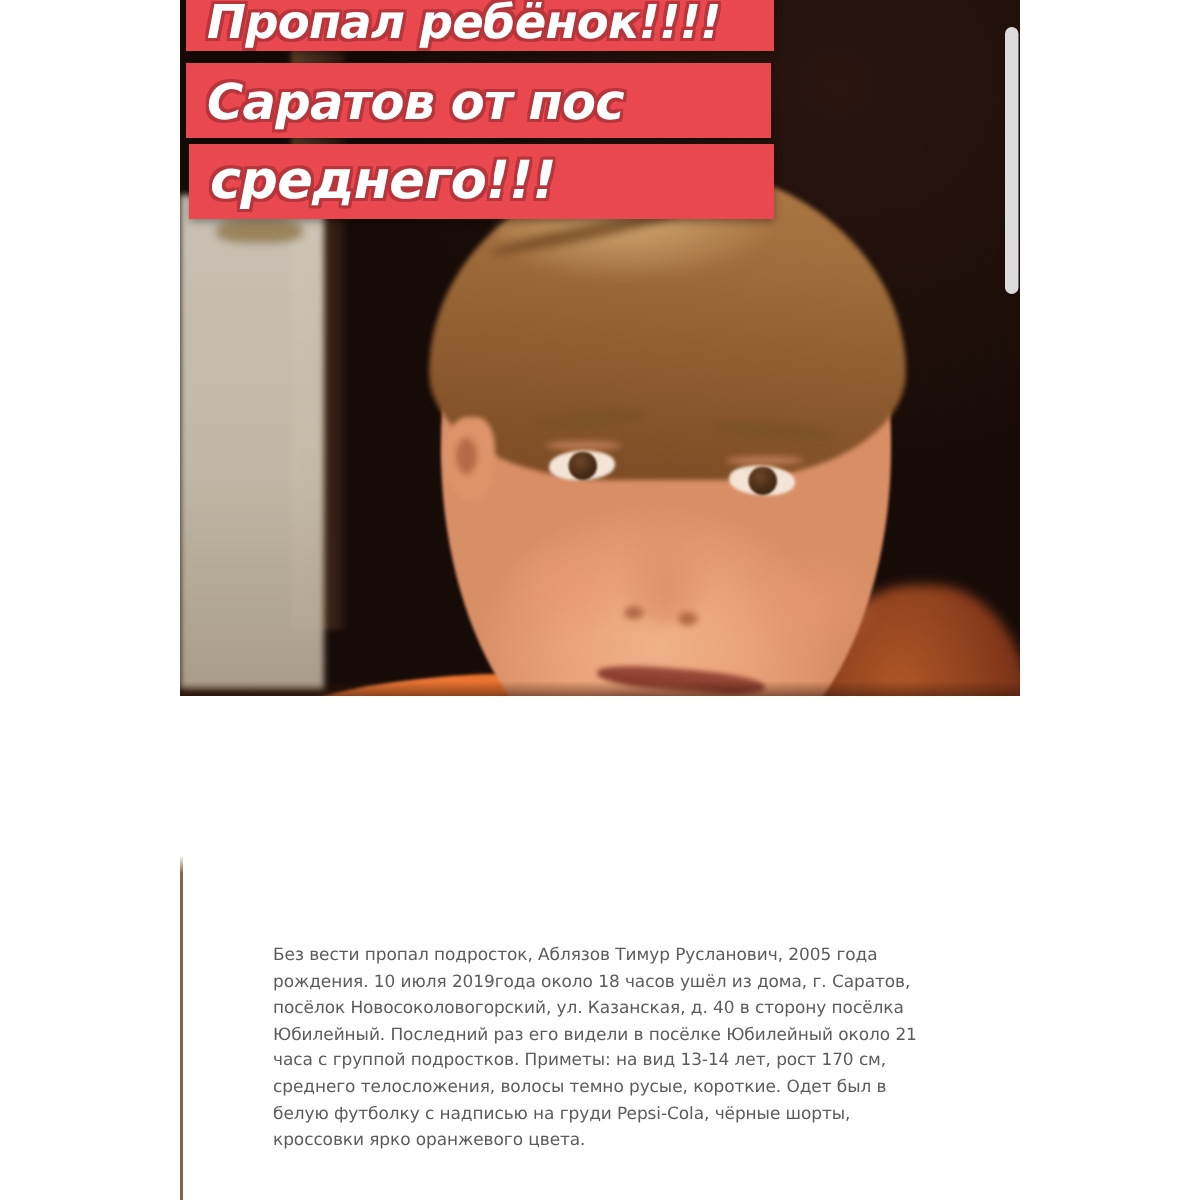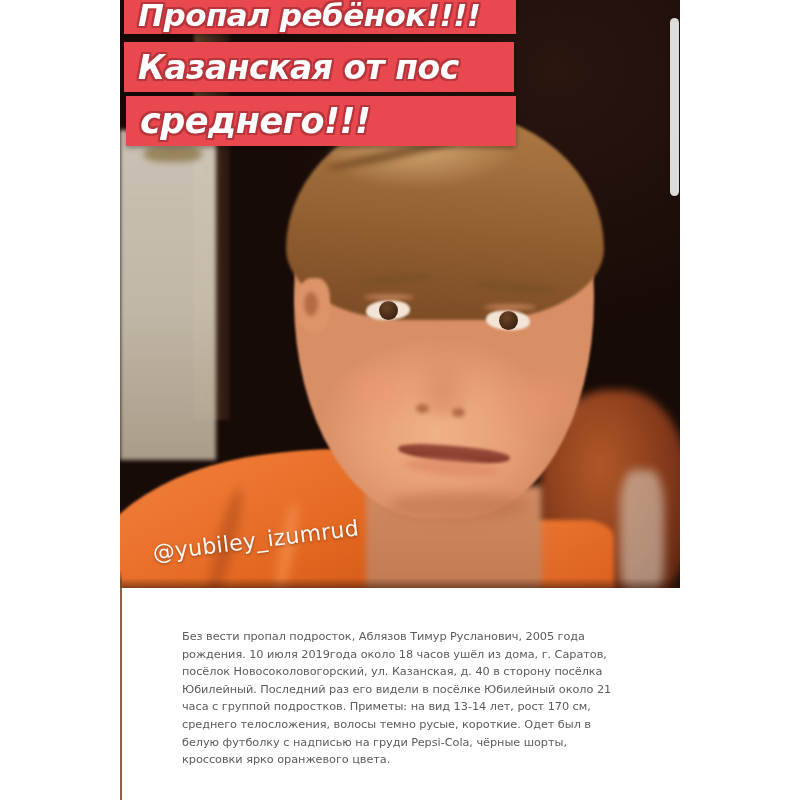--- a/index.html
+++ b/index.html
@@ -46,21 +46,21 @@
         rgba(120,72,40,0.85) 800px);
     z-index: 6;
   }
 
   
   .photo {
     position: absolute;
     left: 0px;
     top: 0px;
     width: 560px;
-    height: 588px;
+    height: 464px;
     overflow: hidden;
     background: #4d7c0f;
   }
 
   
   .bg-dark-right {
     position: absolute;
     left: 0; top: 0; right: 0; bottom: 0;
     background:
       radial-gradient(ellipse 300px 260px at 78% 12%, #2a150f 0%, #1d0e09 70%, #170b07 100%),
@@ -447,21 +447,21 @@
       <div class="nostril nostril-r"></div>
       <div class="mouth"></div>
       <div class="lip-low"></div>
       <div class="chin-shadow"></div>
 
       <div class="banners">
         <div class="banner banner-1">
           <span>Пропал ребёнок!!!!</span>
         </div>
         <div class="banner banner-2">
-          <span>Казанская от пос</span>
+          <span>Саратов от пос</span>
         </div>
         <div class="banner banner-3">
           <span>среднего!!!</span>
         </div>
       </div>
 
       <div class="watermark">@yubiley_izumrud</div>
 
       <div class="photo-bottom-shade"></div>
     </div>

